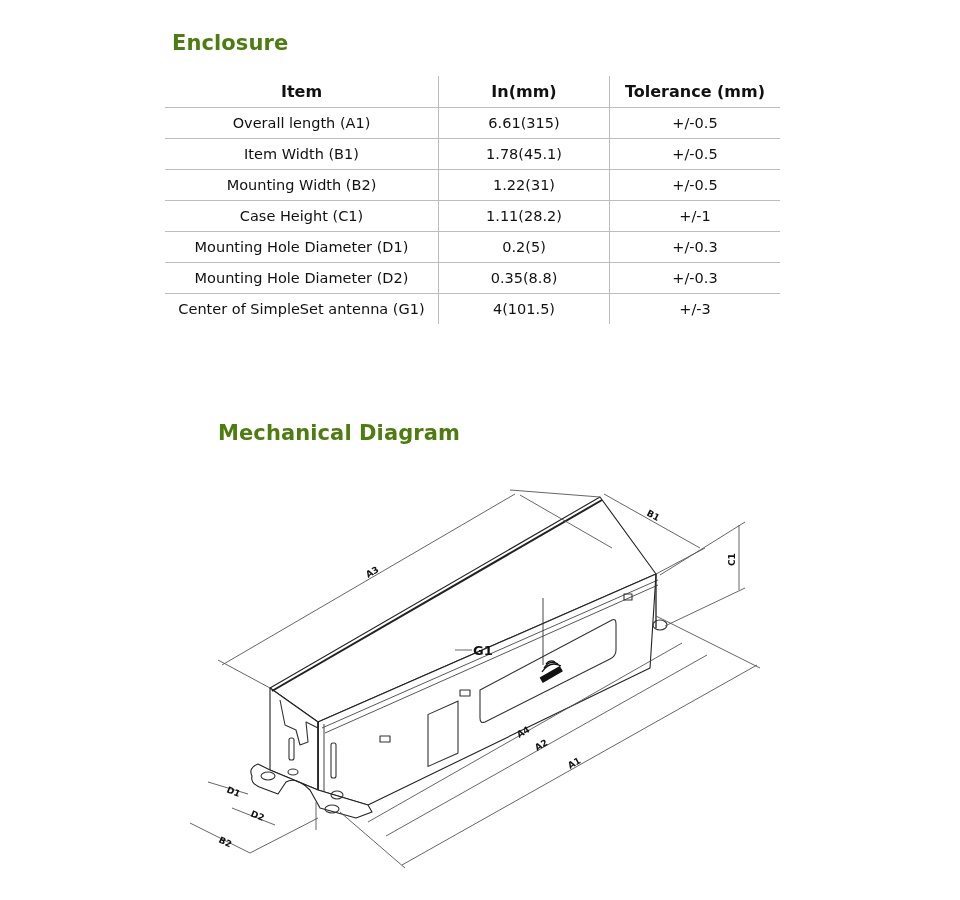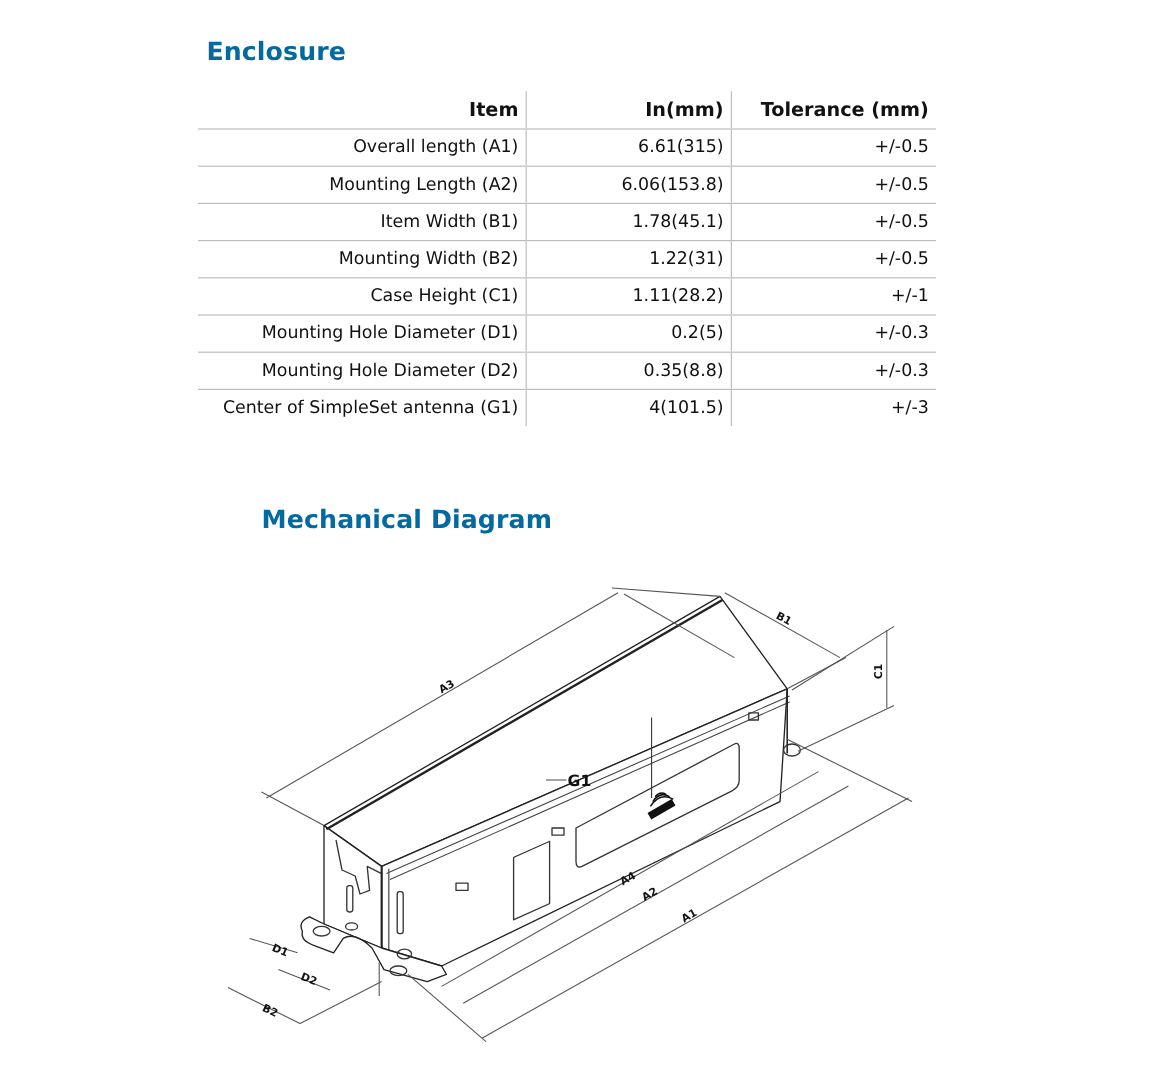--- a/index.html
+++ b/index.html
@@ -1,24 +1,24 @@
 <!DOCTYPE html>
 <html><head>
 <meta charset="utf-8">
 <style>
   html, body { margin: 0; padding: 0; background: #ffffff; }
   body { width: 960px; height: 900px; position: relative; overflow: hidden;
          font-family: "DejaVu Sans", "Liberation Sans", sans-serif; color: #111; }
   .section-title { position: absolute; left: 172px; font-size: 21px; font-weight: bold;
-                   color: #0369a1; letter-spacing: 0.1px; margin: 0; }
+                   color: #4d7c0f; letter-spacing: 0.1px; margin: 0; }
   #title-enclosure { top: 31px; }
   #title-mech { top: 421px; margin-left: 46px; }
   table.spec { position: absolute; left: 165px; top: 76px; border-collapse: collapse;
                font-size: 14.5px; }
-  table.spec th, table.spec td { text-align: right; padding: 0 6px; height: 30px;
+  table.spec th, table.spec td { text-align: center; padding: 0 6px; height: 30px;
                border-bottom: 1.5px solid #bdbdbd; white-space: nowrap; }
   table.spec th { font-weight: bold; font-size: 16px; height: 31px; }
   table.spec tr:last-child td { border-bottom: none; }
   table.spec .c1 { width: 261px; }
   table.spec .c2 { width: 158px; border-left: 1.5px solid #bdbdbd; }
   table.spec .c3 { width: 158px; border-left: 1.5px solid #bdbdbd; }
   #diagram { position: absolute; left: 0; top: 470px; }
   .dim-label { font-family: "DejaVu Sans", sans-serif; font-size: 9px; font-weight: bold; fill: #111; }
   .g1-label { font-family: "DejaVu Sans", sans-serif; font-size: 13px; font-weight: bold; fill: #111; }
 </style>
@@ -32,25 +32,20 @@
     <tr>
       <th class="c1">Item</th>
       <th class="c2">In(mm)</th>
       <th class="c3">Tolerance (mm)</th>
     </tr>
   </thead>
   <tbody id="spec-body">
       <tr>
         <td class="c1">Overall length (A1)</td>
         <td class="c2">6.61(315)</td>
-        <td class="c3">+/-0.5</td>
-      </tr>
-      <tr>
-        <td class="c1">Mounting Length (A2)</td>
-        <td class="c2">6.06(153.8)</td>
         <td class="c3">+/-0.5</td>
       </tr>
       <tr>
         <td class="c1">Item Width (B1)</td>
         <td class="c2">1.78(45.1)</td>
         <td class="c3">+/-0.5</td>
       </tr>
       <tr>
         <td class="c1">Mounting Width (B2)</td>
         <td class="c2">1.22(31)</td>

